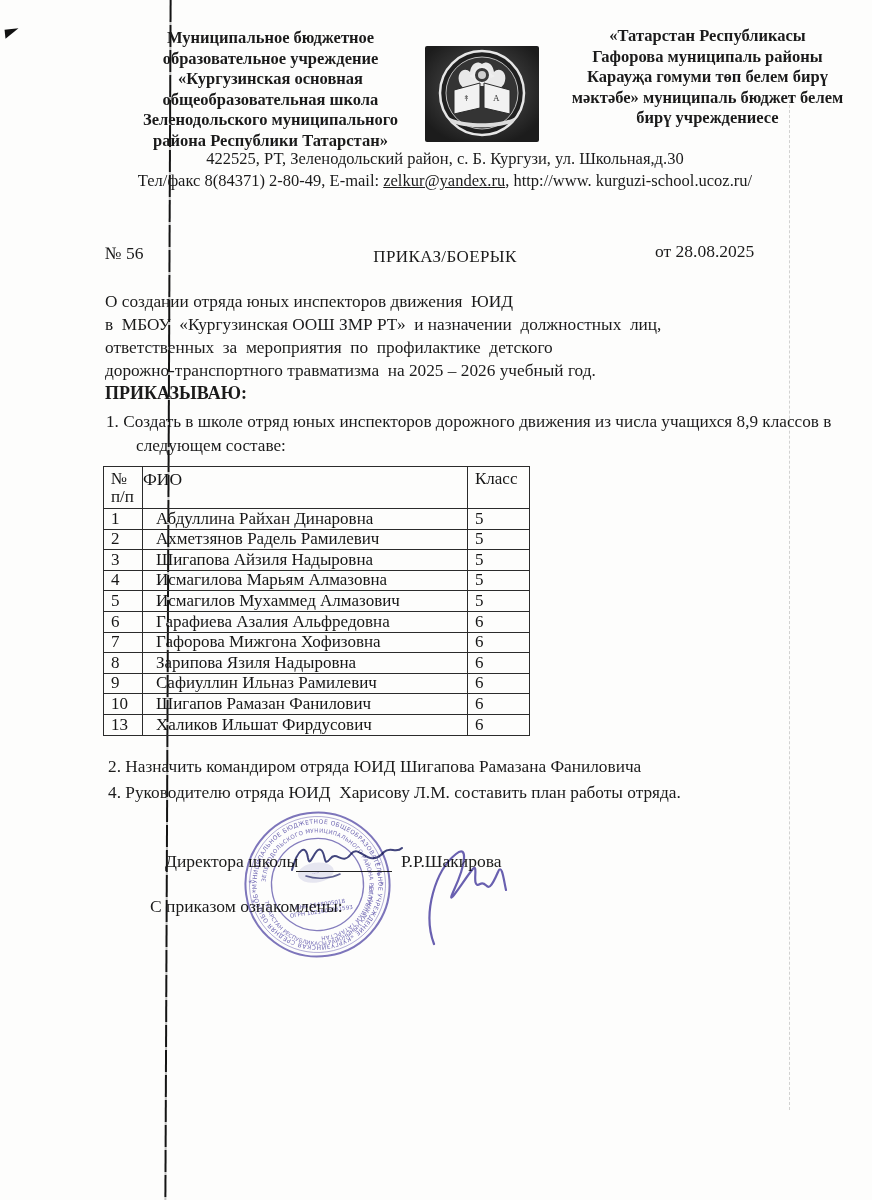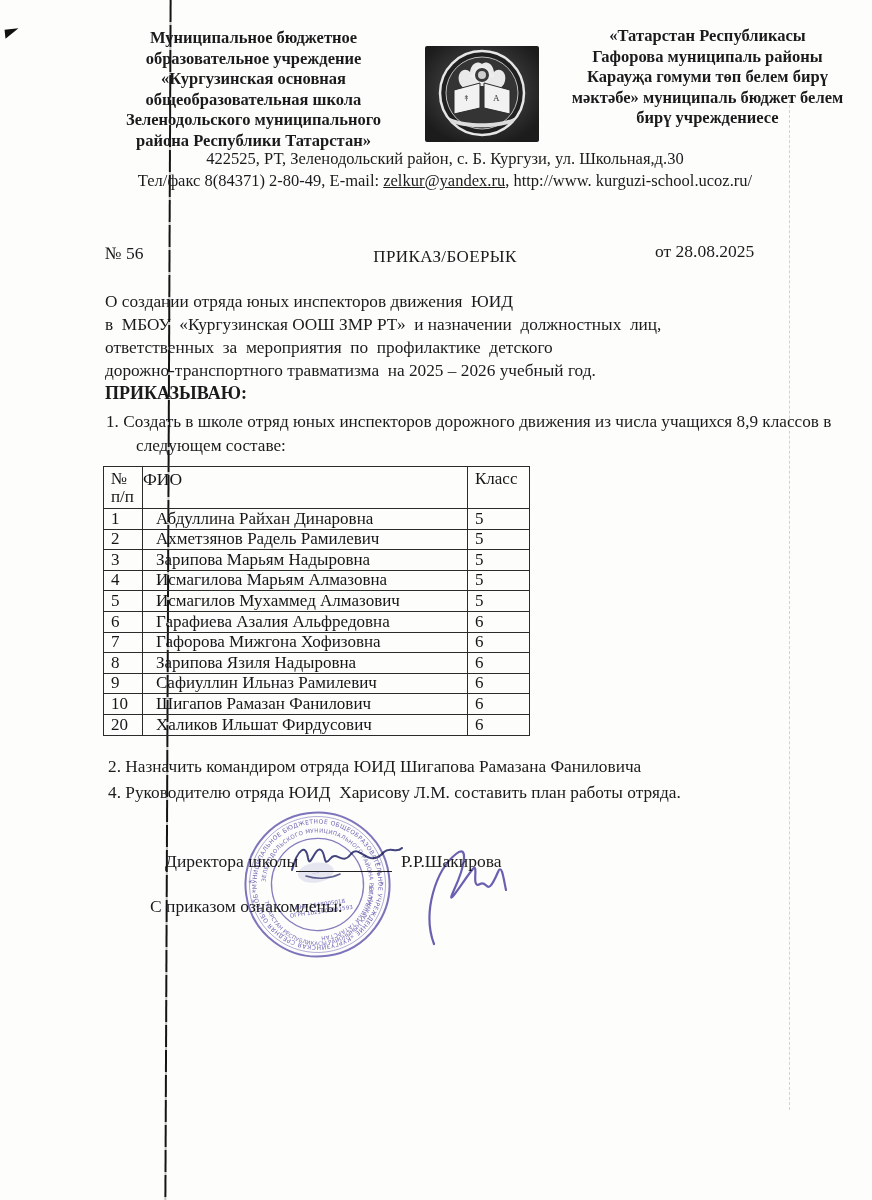--- a/index.html
+++ b/index.html
@@ -13,21 +13,21 @@
 
   
   .vline{left:167px;top:0;width:2px;height:1200px;
          background:repeating-linear-gradient(to bottom,#141414 0 22px,rgba(20,20,20,.25) 22px 25px);
          transform:rotate(.25deg);}
   .dotline{left:789px;top:95px;width:0;height:1015px;border-left:1px dashed rgba(140,140,140,.38);}
   .corner-mark{left:5px;top:29px;width:0;height:0;border-top:9px solid #111;border-right:14px solid transparent;transform:rotate(-6deg);}
 
   
   .org{font-size:16.5px;line-height:20.5px;font-weight:bold;text-align:center;}
-  .org-left{left:101px;top:28px;width:305px;}
+  .org-left{left:118px;top:28px;width:305px;}
   .org-right{left:545px;top:26px;width:325px;}
   .logo-box{left:425px;top:46px;width:114px;height:96px;}
 
   .addr{left:105px;width:680px;font-size:16.5px;}
   .addr1{top:149px;}
   .addr2{top:171px;}
   .email{text-decoration:underline;}
 
   .title{left:105px;top:207px;width:680px;font-size:17px;letter-spacing:.4px;margin-top:40px;}
   .num{left:105px;top:243px;font-size:17.5px;}
@@ -151,21 +151,21 @@
           <td class="c-fio">Абдуллина Райхан Динаровна</td>
           <td class="c-cls">5</td>
         </tr>
     <tr class="row">
           <td class="c-num">2</td>
           <td class="c-fio">Ахметзянов Радель Рамилевич</td>
           <td class="c-cls">5</td>
         </tr>
     <tr class="row">
           <td class="c-num">3</td>
-          <td class="c-fio">Зарипова Марьям Надыровна</td>
+          <td class="c-fio">Шигапова Айзиля Надыровна</td>
           <td class="c-cls">5</td>
         </tr>
     <tr class="row">
           <td class="c-num">4</td>
           <td class="c-fio">Исмагилова Марьям Алмазовна</td>
           <td class="c-cls">5</td>
         </tr>
     <tr class="row">
           <td class="c-num">5</td>
           <td class="c-fio">Исмагилов Мухаммед Алмазович</td>
@@ -190,21 +190,21 @@
           <td class="c-num">9</td>
           <td class="c-fio">Сафиуллин Ильназ Рамилевич</td>
           <td class="c-cls">6</td>
         </tr>
     <tr class="row">
           <td class="c-num">10</td>
           <td class="c-fio">Шигапов Рамазан Фанилович</td>
           <td class="c-cls">6</td>
         </tr>
     <tr class="row">
-          <td class="c-num">20</td>
+          <td class="c-num">13</td>
           <td class="c-fio">Халиков Ильшат Фирдусович</td>
           <td class="c-cls">6</td>
         </tr>
   </tbody>
     </table>
 
   <div class="abs items234">
     <div class="pre">2. Назначить командиром отряда ЮИД Шигапова Рамазана Фаниловича</div>
     <div class="pre">4. Руководителю отряда ЮИД  Харисову Л.М. составить план работы отряда.</div>
   </div>

